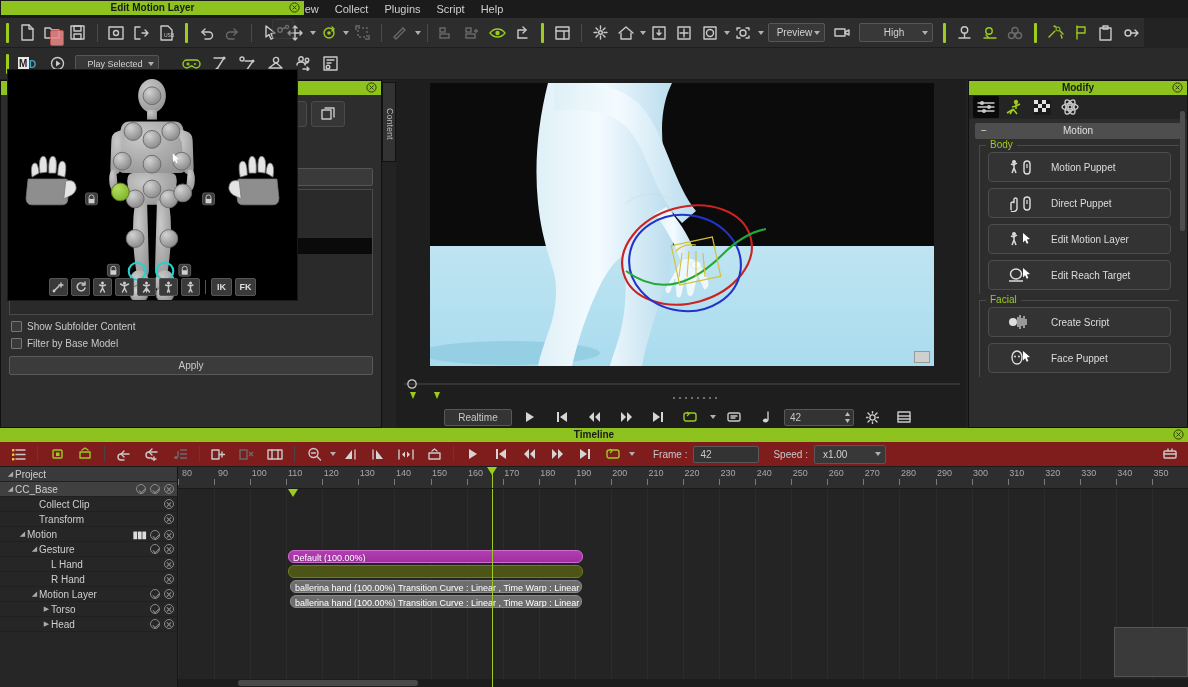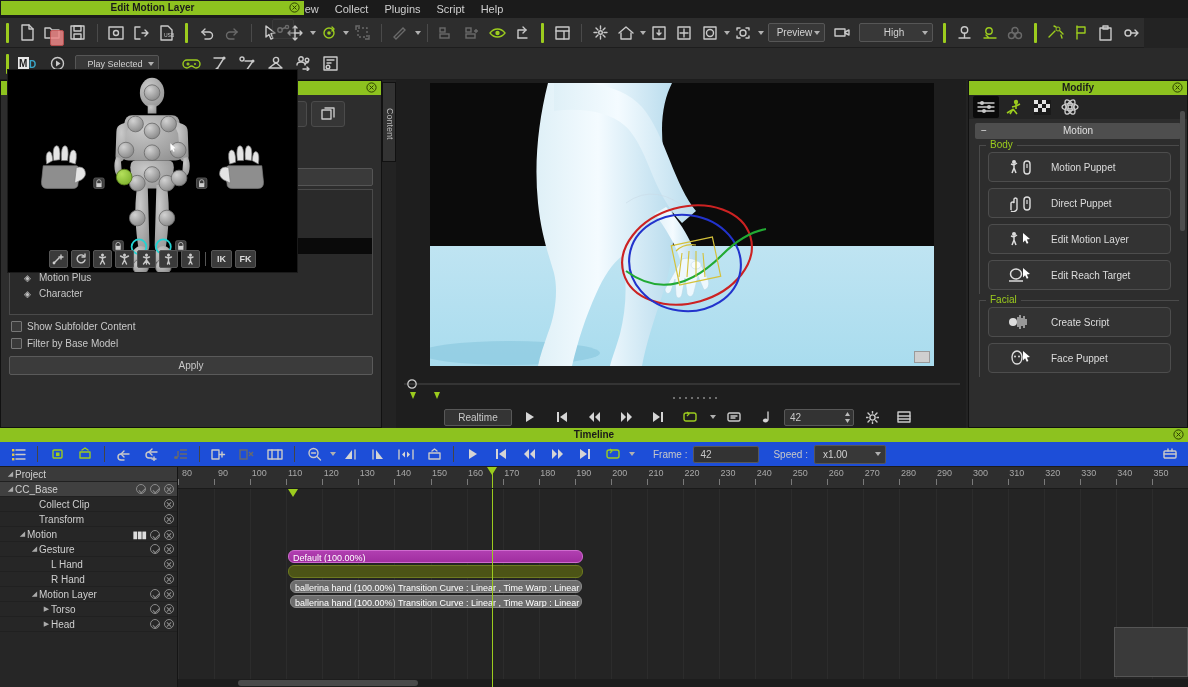--- a/index.html
+++ b/index.html
@@ -69,21 +69,21 @@
   #eml { left:78px; top:126px; width:305px; height:386px; background:#2b2b2b;
      border:1px solid #0c0c0c; box-shadow:0 2px 8px rgba(0,0,0,.6); z-index:40; }
   .eml-tools { height:28px; display:flex; align-items:center; padding:0 6px; }
   .ebtn { width:22px;height:20px;border:1px solid #4d4d4d;border-radius:2px;background:#343434;
      display:flex;align-items:center;justify-content:center;margin-right:4px;}
   .ebtn.off { opacity:.4; }
   .modes { display:flex; height:20px; margin:0 6px; }
   .mode { flex:1; text-align:center; line-height:20px; font-size:10px;
      background:#2e2e2e; border:1px solid #4a4a4a; color:#b4b4b4; }
   .mode.on { background:#555; color:#fff; }
-  .rigwrap { margin:6px; background:#000; height:204px; position:relative; border:1px solid #1a1a1a;}
+  .rigwrap { margin:6px; background:#000; height:232px; position:relative; border:1px solid #1a1a1a;}
   .rigbtns { position:absolute; bottom:4px; left:0; width:100%; display:flex;
      justify-content:center; align-items:center; gap:3px; }
   .rb { width:19px;height:18px;background:#3a3a3a;border:1px solid #555;border-radius:2px;
      display:flex;align-items:center;justify-content:center;font-size:9px;color:#ddd;}
   .eml-row2 { display:flex; align-items:center; padding:2px 6px; gap:4px; }
   .eml-div { height:1px; background:#3e3e3e; margin:4px 6px; }
   .eml-actions { display:flex; gap:4px; padding:0 6px; }
   .actbtn { flex:1; height:19px; background:#383838; border:1px solid #585858;
      border-radius:2px; text-align:center; line-height:18px; font-size:10px; color:#d5d5d5; }
 
@@ -122,21 +122,21 @@
   .mrow .mi-ico { width:62px; display:flex; justify-content:center; }
   .mrow .mi-tx { font-size:10px; color:#ddd; }
   .mscroll { position:absolute; right:2px; top:30px; width:5px; height:300px; }
   .mthumb { position:absolute; right:0; top:0; width:5px; height:120px; background:#4e4e4e; border-radius:2px;}
 
   
   #timeline { left:0; top:428px; width:1188px; height:259px; background:#262626;
      border:none; }
   .tl-title { height:14px; background:#8dc21f; color:#1a1a1a; font-size:10px; font-weight:bold;
      text-align:center; line-height:14px; position:relative; }
-  .tl-tools { height:25px; background:#1d4ed8; display:flex; align-items:center; padding:0 4px;
+  .tl-tools { height:25px; background:#7f1d1d; display:flex; align-items:center; padding:0 4px;
      border-bottom:1px solid #1c1c1c; }
   .tl-body { position:relative; height:220px; }
   .tracks { position:absolute; left:0; top:0; width:178px; height:220px; background:#262626;
      border-right:1px solid #151515; }
   .tkrow { height:15px; display:flex; align-items:center; font-size:10px; color:#cfcfcf;
      border-bottom:1px solid #202020; position:relative; }
   .tkrow.hl { background:#3a3a3a; }
   .tkrow.dark { background:#404040; }
   .tkrow .arw { width:9px; text-align:center; font-size:7px; color:#aaa; }
   .tkicons { position:absolute; right:3px; top:2px; display:flex; gap:4px; align-items:center; }

